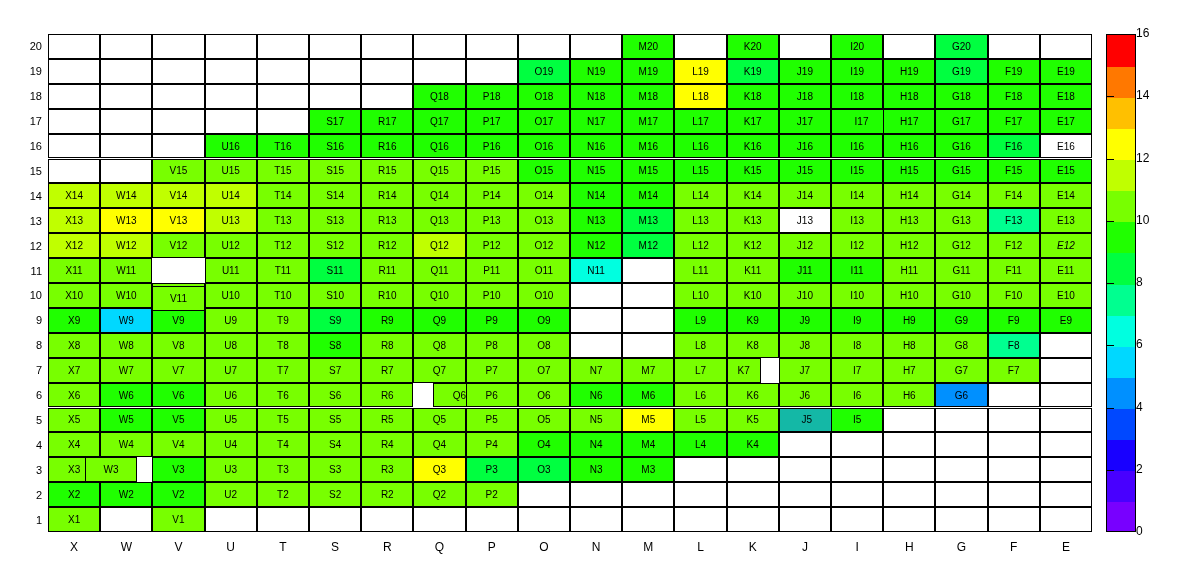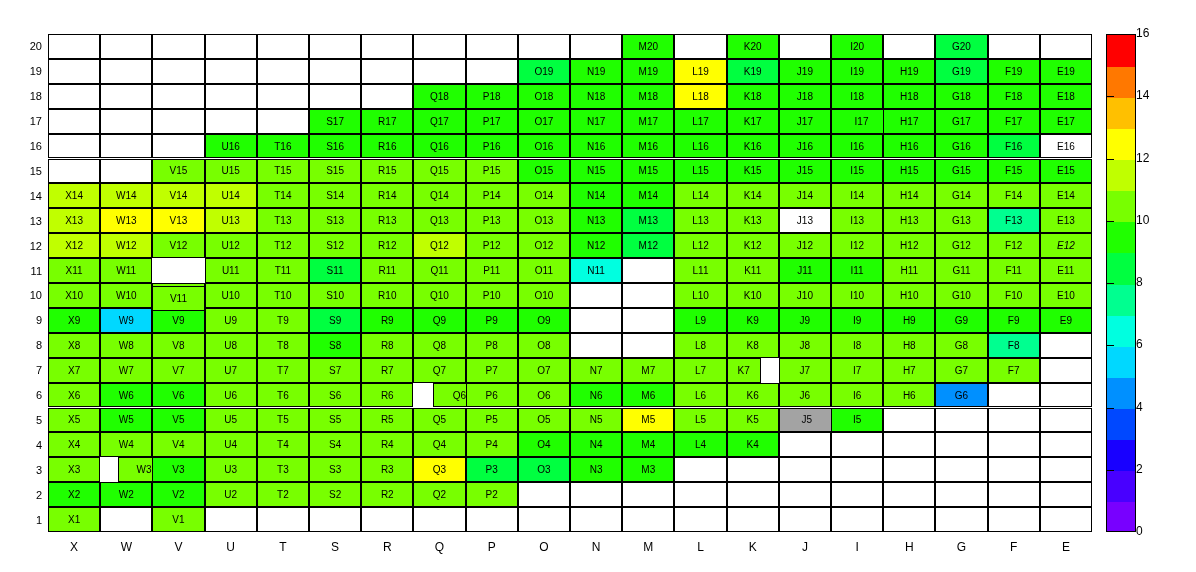--- a/index.html
+++ b/index.html
@@ -136,21 +136,21 @@
       <div class="grid-cell" style="left: 574.2px; top: 448.2px; width: 52.2px; height: 24.9px; background: rgb(255, 255, 255);"></div>
       <div class="grid-cell" style="left: 626.4px; top: 448.2px; width: 52.2px; height: 24.9px; background: rgb(255, 255, 255);"></div>
       <div class="grid-cell" style="left: 678.6px; top: 448.2px; width: 52.2px; height: 24.9px; background: rgb(255, 255, 255);"></div>
       <div class="grid-cell" style="left: 730.8px; top: 448.2px; width: 52.2px; height: 24.9px; background: rgb(255, 255, 255);"></div>
       <div class="grid-cell" style="left: 783px; top: 448.2px; width: 52.2px; height: 24.9px; background: rgb(255, 255, 255);"></div>
       <div class="grid-cell" style="left: 835.2px; top: 448.2px; width: 52.2px; height: 24.9px; background: rgb(255, 255, 255);"></div>
       <div class="grid-cell" style="left: 887.4px; top: 448.2px; width: 52.2px; height: 24.9px; background: rgb(255, 255, 255);"></div>
       <div class="grid-cell" style="left: 939.6px; top: 448.2px; width: 52.2px; height: 24.9px; background: rgb(255, 255, 255);"></div>
       <div class="grid-cell" style="left: 991.8px; top: 448.2px; width: 52.2px; height: 24.9px; background: rgb(255, 255, 255);"></div>
       <div class="grid-cell" style="left: 0px; top: 423.3px; width: 52.2px; height: 24.9px; background: rgb(120, 255, 0);">X3</div>
-      <div class="grid-cell" style="left: 70px; top: 423.3px; width: 52.2px; height: 24.9px; background: rgb(120, 255, 0);">W3</div>
+      <div class="grid-cell" style="left: 37px; top: 423.3px; width: 52.2px; height: 24.9px; background: rgb(120, 255, 0);">W3</div>
       <div class="grid-cell" style="left: 104.4px; top: 423.3px; width: 52.2px; height: 24.9px; background: rgb(32, 255, 0);">V3</div>
       <div class="grid-cell" style="left: 156.6px; top: 423.3px; width: 52.2px; height: 24.9px; background: rgb(120, 255, 0);">U3</div>
       <div class="grid-cell" style="left: 208.8px; top: 423.3px; width: 52.2px; height: 24.9px; background: rgb(120, 255, 0);">T3</div>
       <div class="grid-cell" style="left: 261px; top: 423.3px; width: 52.2px; height: 24.9px; background: rgb(120, 255, 0);">S3</div>
       <div class="grid-cell" style="left: 313.2px; top: 423.3px; width: 52.2px; height: 24.9px; background: rgb(120, 255, 0);">R3</div>
       <div class="grid-cell" style="left: 365.4px; top: 423.3px; width: 52.2px; height: 24.9px; background: rgb(255, 255, 0);">Q3</div>
       <div class="grid-cell" style="left: 417.6px; top: 423.3px; width: 52.2px; height: 24.9px; background: rgb(0, 255, 64);">P3</div>
       <div class="grid-cell" style="left: 469.8px; top: 423.3px; width: 52.2px; height: 24.9px; background: rgb(0, 255, 64);">O3</div>
       <div class="grid-cell" style="left: 522px; top: 423.3px; width: 52.2px; height: 24.9px; background: rgb(32, 255, 0);">N3</div>
       <div class="grid-cell" style="left: 574.2px; top: 423.3px; width: 52.2px; height: 24.9px; background: rgb(32, 255, 0);">M3</div>
@@ -189,21 +189,21 @@
       <div class="grid-cell" style="left: 208.8px; top: 373.5px; width: 52.2px; height: 24.9px; background: rgb(120, 255, 0);">T5</div>
       <div class="grid-cell" style="left: 261px; top: 373.5px; width: 52.2px; height: 24.9px; background: rgb(120, 255, 0);">S5</div>
       <div class="grid-cell" style="left: 313.2px; top: 373.5px; width: 52.2px; height: 24.9px; background: rgb(120, 255, 0);">R5</div>
       <div class="grid-cell" style="left: 365.4px; top: 373.5px; width: 52.2px; height: 24.9px; background: rgb(120, 255, 0);">Q5</div>
       <div class="grid-cell" style="left: 417.6px; top: 373.5px; width: 52.2px; height: 24.9px; background: rgb(120, 255, 0);">P5</div>
       <div class="grid-cell" style="left: 469.8px; top: 373.5px; width: 52.2px; height: 24.9px; background: rgb(120, 255, 0);">O5</div>
       <div class="grid-cell" style="left: 522px; top: 373.5px; width: 52.2px; height: 24.9px; background: rgb(120, 255, 0);">N5</div>
       <div class="grid-cell" style="left: 574.2px; top: 373.5px; width: 52.2px; height: 24.9px; background: rgb(255, 255, 0);">M5</div>
       <div class="grid-cell" style="left: 626.4px; top: 373.5px; width: 52.2px; height: 24.9px; background: rgb(120, 255, 0);">L5</div>
       <div class="grid-cell" style="left: 678.6px; top: 373.5px; width: 52.2px; height: 24.9px; background: rgb(120, 255, 0);">K5</div>
-      <div class="grid-cell" style="left: 730.8px; top: 373.5px; width: 56px; height: 24.9px; background: #a3a3a3;">J5</div>
+      <div class="grid-cell" style="left: 730.8px; top: 373.5px; width: 56px; height: 24.9px; background: #14b8a6;">J5</div>
       <div class="grid-cell" style="left: 783px; top: 373.5px; width: 52.2px; height: 24.9px; background: rgb(32, 255, 0);">I5</div>
       <div class="grid-cell" style="left: 835.2px; top: 373.5px; width: 52.2px; height: 24.9px; background: rgb(255, 255, 255);"></div>
       <div class="grid-cell" style="left: 887.4px; top: 373.5px; width: 52.2px; height: 24.9px; background: rgb(255, 255, 255);"></div>
       <div class="grid-cell" style="left: 939.6px; top: 373.5px; width: 52.2px; height: 24.9px; background: rgb(255, 255, 255);"></div>
       <div class="grid-cell" style="left: 991.8px; top: 373.5px; width: 52.2px; height: 24.9px; background: rgb(255, 255, 255);"></div>
       <div class="grid-cell" style="left: 0px; top: 348.6px; width: 52.2px; height: 24.9px; background: rgb(120, 255, 0);">X6</div>
       <div class="grid-cell" style="left: 52.2px; top: 348.6px; width: 52.2px; height: 24.9px; background: rgb(32, 255, 0);">W6</div>
       <div class="grid-cell" style="left: 104.4px; top: 348.6px; width: 52.2px; height: 24.9px; background: rgb(32, 255, 0);">V6</div>
       <div class="grid-cell" style="left: 156.6px; top: 348.6px; width: 52.2px; height: 24.9px; background: rgb(120, 255, 0);">U6</div>
       <div class="grid-cell" style="left: 208.8px; top: 348.6px; width: 52.2px; height: 24.9px; background: rgb(120, 255, 0);">T6</div>

